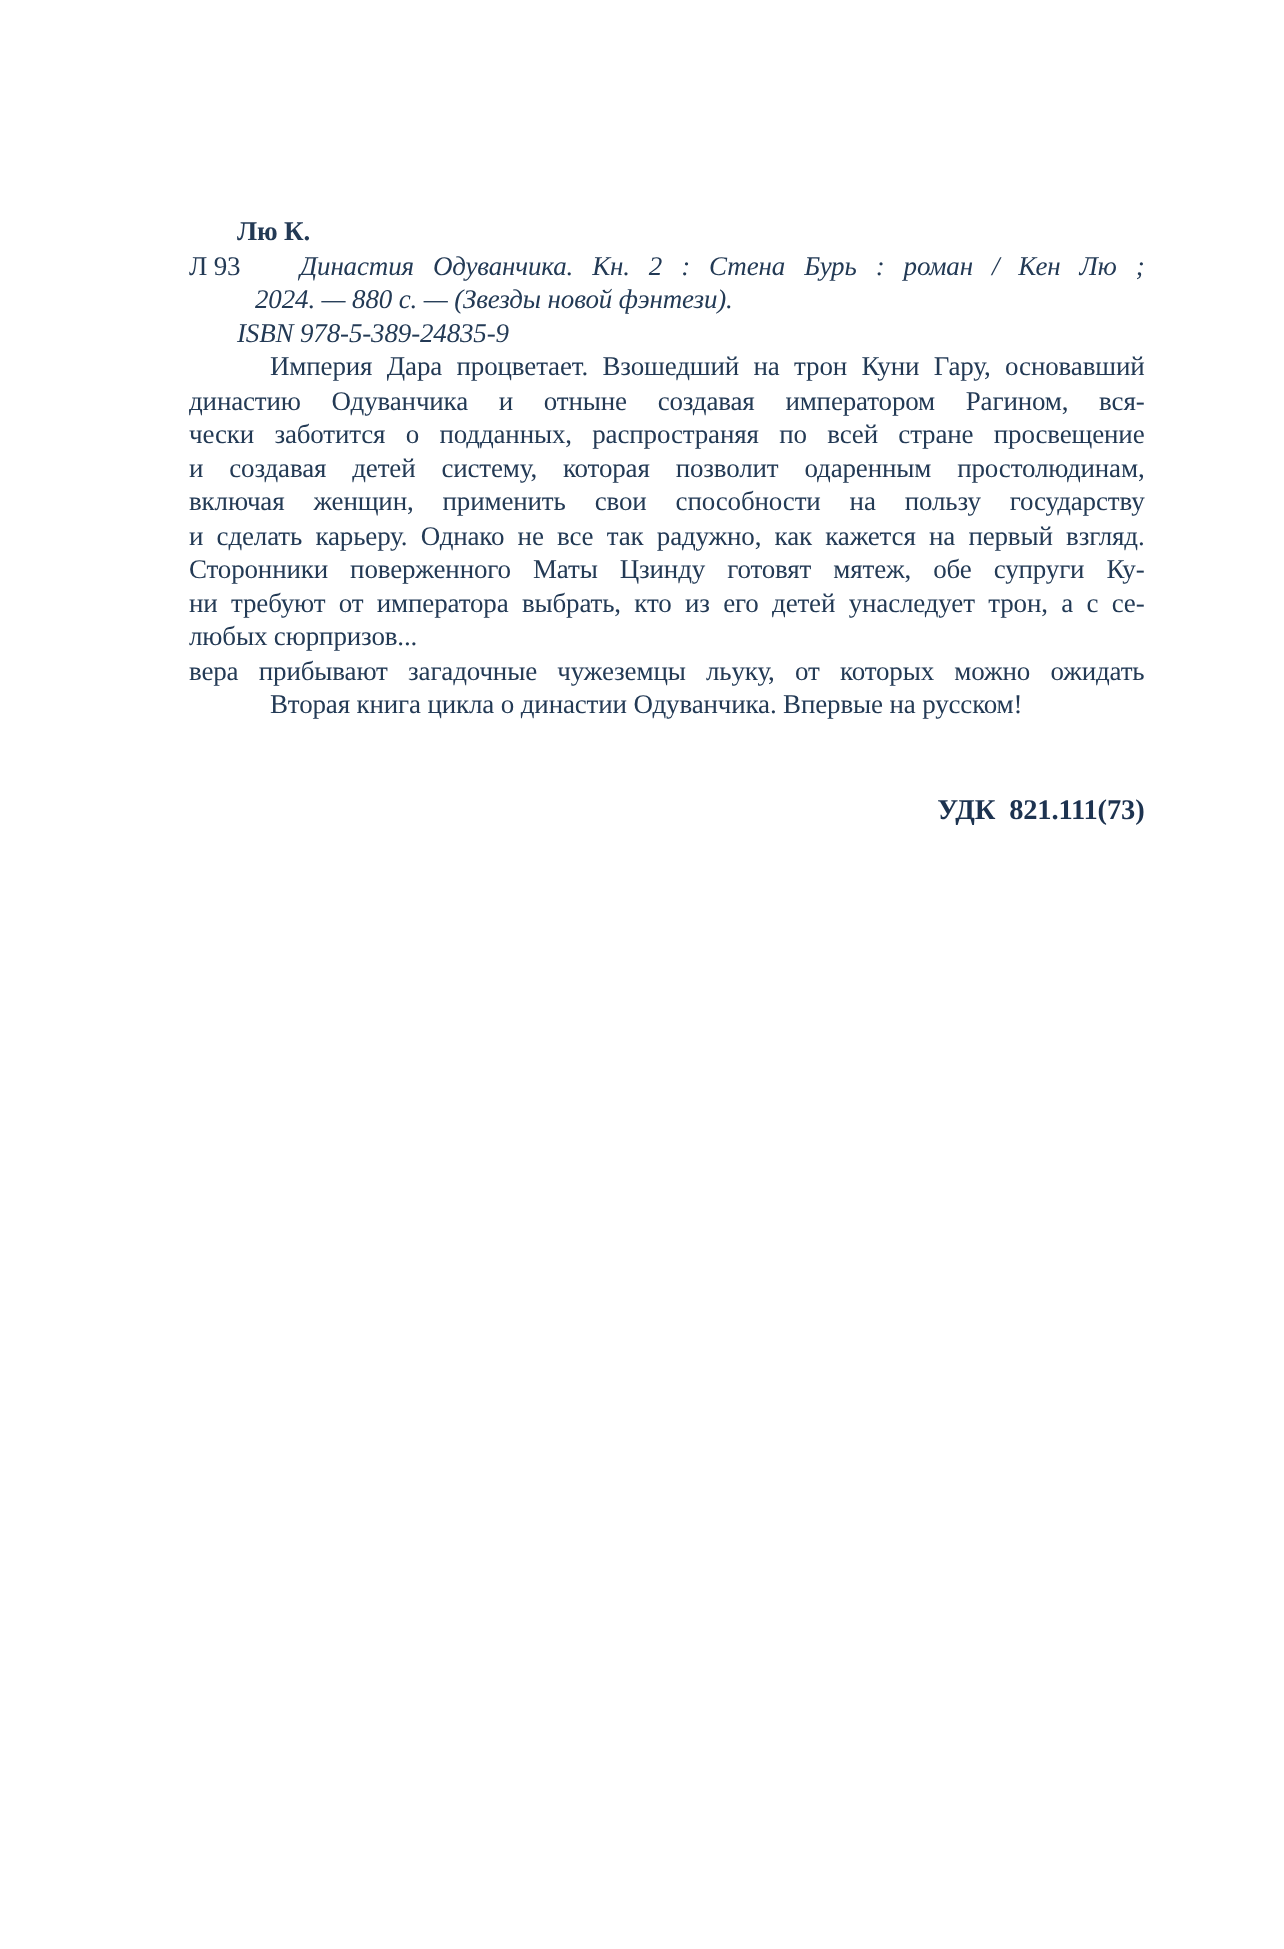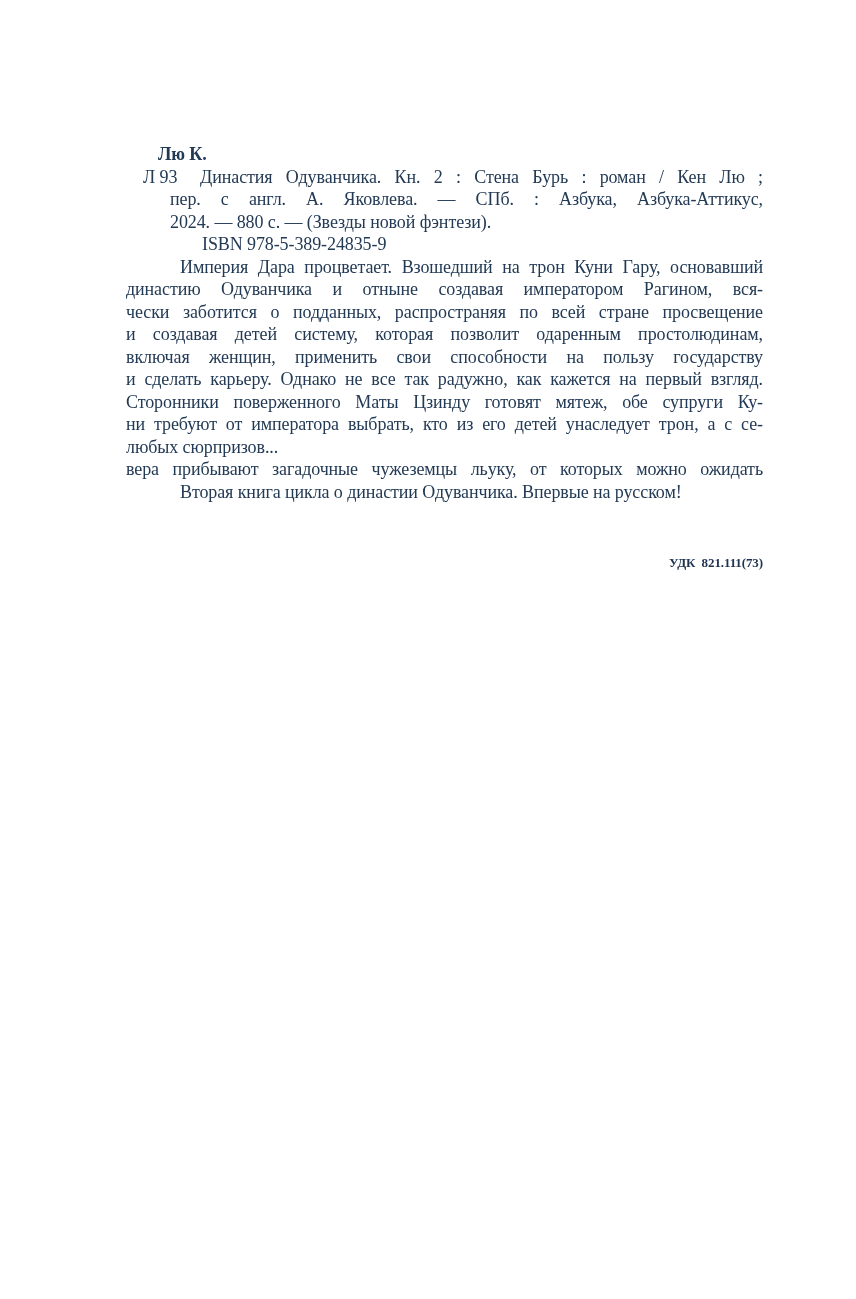--- a/index.html
+++ b/index.html
@@ -14,51 +14,50 @@
   .textblock {
     position:absolute;
     left:126px; top:143px; width:637px;
     font-size:18px;
     line-height:22.5px;
     letter-spacing:-0.1px;
   }
   .line { min-height:22.5px; }
   .jl { text-align:justify; text-align-last:justify; }
   .author-line { margin-left:32px; font-weight:bold; }
-  .bib-line { margin-left:44px; }
+  .bib-line { margin-left:44px;font-style:italic; }
   .bib-first { text-indent:30px; }
   .class-code {
-    position:absolute; left:17px; top:22.5px;
+    position:absolute; left:0; top:22.5px;
     white-space:pre;
     text-align:right;
   }
-  .isbn-line { margin-left:76px; }
+  .isbn-line { margin-left:32px;font-style:italic; }
   .indent1 { text-indent:54px; }
   .codes {
     margin-top:4px;
     text-align:right;
     font-weight:bold;
-    font-size:13px;
+    font-size:19px;
     line-height:22.5px;
     white-space:pre;
     color:#1d3350;
   }
 </style>
 </head>
 <body>
 
 <div class="page">
   <div class="textblock">
 
     <div class="line class-code">Л 93</div>
 
     <div class="line author-line">Лю К.</div>
 
     <div class="line bib-line bib-first jl">Династия Одуванчика. Кн. 2 : Стена Бурь : роман / Кен Лю ;</div>
-    <div class="line bib-line jl">пер. с англ. А. Яковлева. — СПб. : Азбука, Азбука-Аттикус,</div>
     <div class="line bib-line">2024. — 880 с. — (Звезды новой фэнтези).</div>
 
     <div class="line isbn-line">ISBN 978-5-389-24835-9</div>
 
     <div class="line indent1 jl">Империя Дара процветает. Взошедший на трон Куни Гару, основавший</div>
     <div class="line jl">династию Одуванчика и отныне создавая императором Рагином, вся-</div>
     <div class="line jl">чески заботится о подданных, распространяя по всей стране просвещение</div>
     <div class="line jl">и создавая детей систему, которая позволит одаренным простолюдинам,</div>
     <div class="line jl">включая женщин, применить свои способности на пользу государству</div>
     <div class="line jl">и сделать карьеру. Однако не все так радужно, как кажется на первый взгляд.</div>

